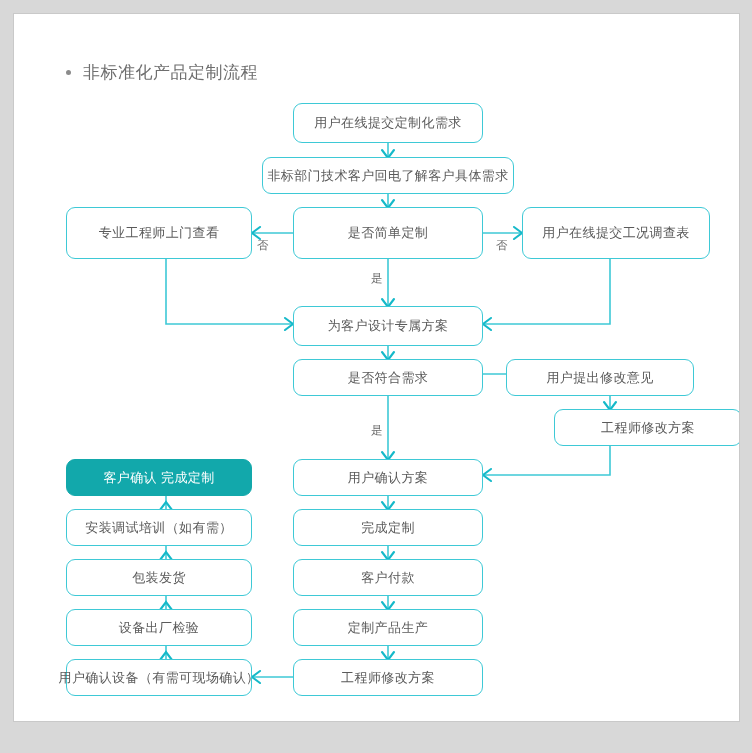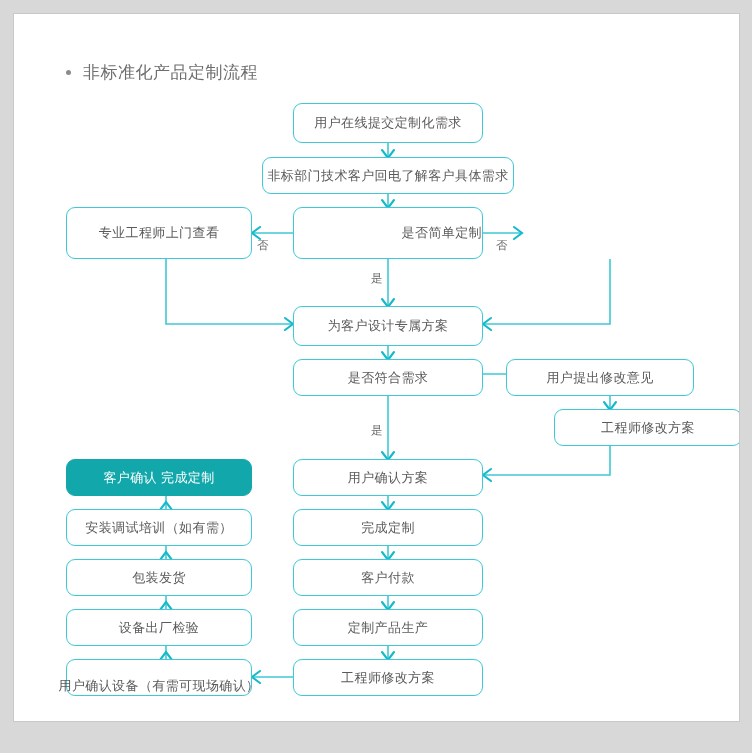--- a/index.html
+++ b/index.html
@@ -167,28 +167,31 @@
   </svg>
 
   <div class="node" style="left:279px; top:89px; width:190px; height:40px;">
     <span>用户在线提交定制化需求</span>
   </div>
 
   <div class="node" style="left:248px; top:143px; width:252px; height:37px;">
     <span>非标部门技术客户回电了解客户具体需求</span>
   </div>
 
-  <div class="node" style="left:279px; top:193px; width:190px; height:52px;justify-content:flex-end;">
+  <div class="node" style="left:279px; top:193px; width:190px; height:52px;">
     <span>是否简单定制</span>
   </div>
 
   <div class="node" style="left:52px; top:193px; width:186px; height:52px;justify-content:center;">
     <span>专业工程师上门查看</span>
   </div>
 
+  <div class="node" style="left:508px; top:193px; width:188px; height:52px;">
+    <span>用户在线提交工况调查表</span>
+  </div>
 
   <div class="node" style="left:279px; top:292px; width:190px; height:40px;">
     <span>为客户设计专属方案</span>
   </div>
 
   <div class="node" style="left:279px; top:345px; width:190px; height:37px;">
     <span>是否符合需求</span>
   </div>
 
   <div class="node" style="left:492px; top:345px; width:188px; height:37px;">
@@ -224,21 +227,21 @@
   </div>
 
   <div class="node" style="left:52px; top:595px; width:186px; height:37px;">
     <span>设备出厂检验</span>
   </div>
 
   <div class="node" style="left:279px; top:595px; width:190px; height:37px;">
     <span>定制产品生产</span>
   </div>
 
-  <div class="node" style="left:52px; top:645px; width:186px; height:37px;align-items:flex-end;">
+  <div class="node" style="left:52px; top:645px; width:186px; height:37px;">
     <span>用户确认设备（有需可现场确认）</span>
   </div>
 
   <div class="node" style="left:279px; top:645px; width:190px; height:37px;">
     <span>工程师修改方案</span>
   </div>
 
   <div class="edge-label" style="left:243px; top:224px;">否</div>
   <div class="edge-label" style="left:482px; top:224px;">否</div>
   <div class="edge-label" style="left:357px; top:257px;">是</div>

